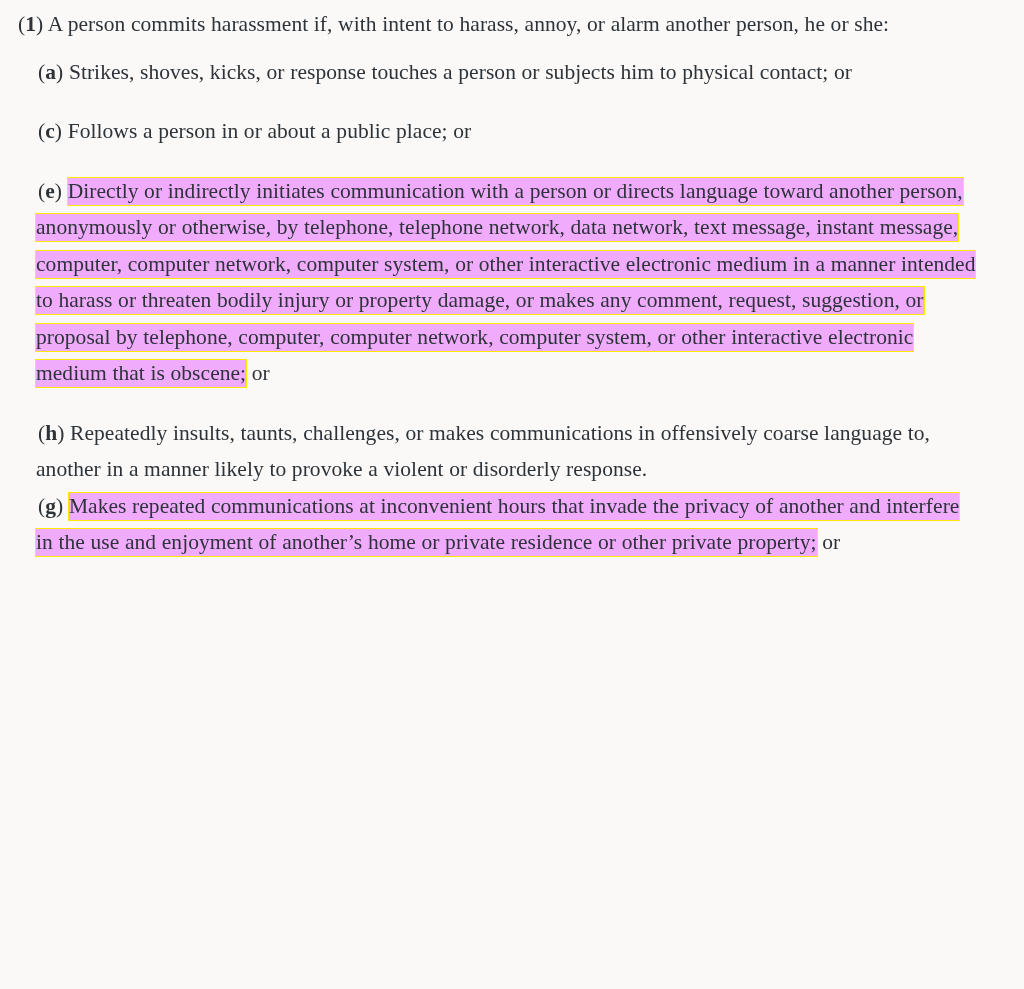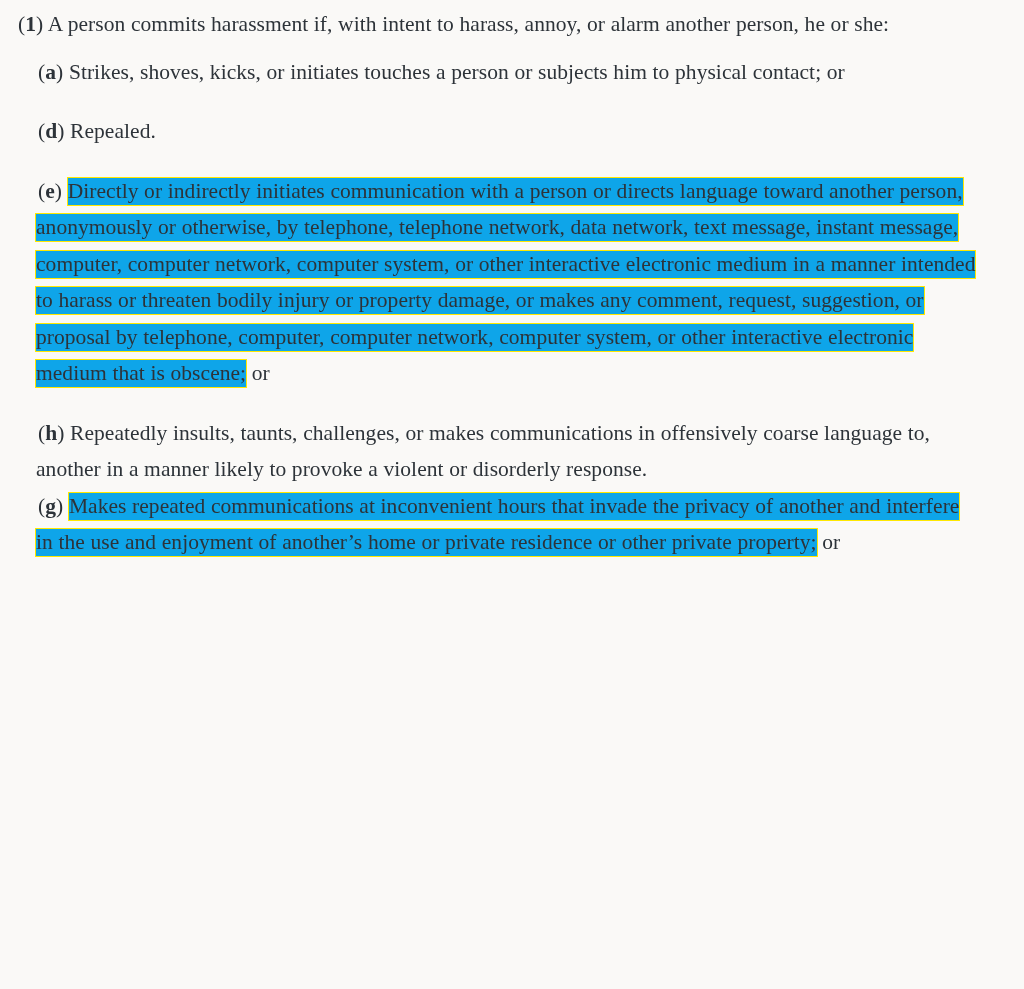--- a/index.html
+++ b/index.html
@@ -47,39 +47,39 @@
     margin-bottom: 23px;
   }
   .level-2.last { margin-bottom: 0; }
 
   
   .marker { white-space: nowrap; }
   .marker b { font-weight: 700; }
 
   
   .hl {
-    background-color: #0ea5e9;
+    background-color: #f0abfc;
     box-shadow: 0 0 0 1px #ffe800;
     padding: 1px 0 2px 0;
     -webkit-box-decoration-break: clone;
     box-decoration-break: clone;
   }
 </style>
 </head>
 <body>
 
 <div id="document-root">
 
   <p class="stat-para level-1"><span class="marker"><span>(</span><b>1</b><span>)</span></span> <span>A person commits harassment if, with intent to harass, annoy, or alarm another person, he or she:</span></p>
 
-  <p class="stat-para level-2"><span class="marker"><span>(</span><b>a</b><span>)</span></span> <span>Strikes, shoves, kicks, or initiates touches a person or subjects him to physical contact; or</span></p>
+  <p class="stat-para level-2"><span class="marker"><span>(</span><b>a</b><span>)</span></span> <span>Strikes, shoves, kicks, or response touches a person or subjects him to physical contact; or</span></p>
 
 
+  <p class="stat-para level-2"><span class="marker"><span>(</span><b>c</b><span>)</span></span> <span>Follows a person in or about a public place; or</span></p>
 
-  <p class="stat-para level-2"><span class="marker"><span>(</span><b>d</b><span>)</span></span> <span>Repealed.</span></p>
 
   <p class="stat-para level-2"><span class="marker"><span>(</span><b>e</b><span>)</span></span> <span class="hl">Directly or indirectly initiates communication with a person or directs language toward another person, anonymously or otherwise, by telephone, telephone network, data network, text message, instant message, computer, computer network, computer system, or other interactive electronic medium in a manner intended to harass or threaten bodily injury or property damage, or makes any comment, request, suggestion, or proposal by telephone, computer, computer network, computer system, or other interactive electronic medium that is obscene;</span><span> or</span></p>
 
 
   <p class="stat-para level-2 last"><span class="marker"><span>(</span><b>h</b><span>)</span></span> <span>Repeatedly insults, taunts, challenges, or makes communications in offensively coarse language to, another in a manner likely to provoke a violent or disorderly response.</span></p>
 
   <p class="stat-para level-2"><span class="marker"><span>(</span><b>g</b><span>)</span></span> <span class="hl">Makes repeated communications at inconvenient hours that invade the privacy of another and interfere in the use and enjoyment of another’s home or private residence or other private property;</span><span> or</span></p>
 
 </div>
 

